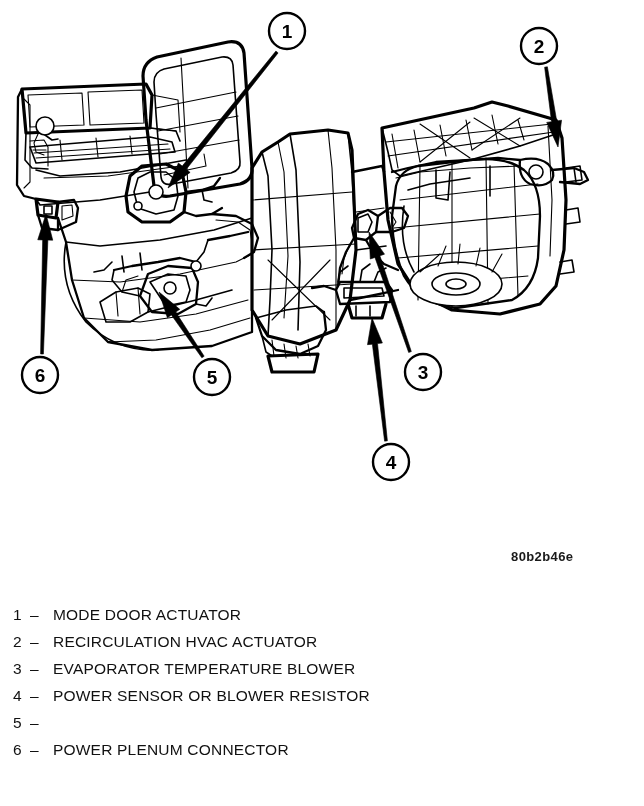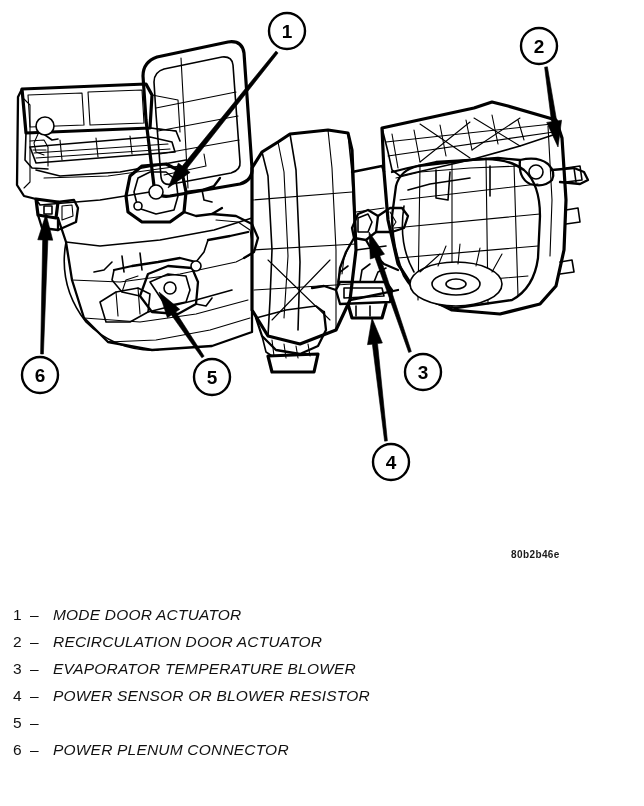--- a/index.html
+++ b/index.html
@@ -30,21 +30,21 @@
     top: 0;
     width: 644px;
     height: 590px;
     display: block;
   }
 
   .fig-code {
     position: absolute;
     left: 511px;
     top: 549px;
-    font-size: 10px;
+    font-size: 13px;
     font-family: "Liberation Sans", sans-serif;
     font-weight: bold;
     letter-spacing: 0.4px;
     color: #1a1a1a;
     white-space: nowrap;
   }
 
   #legend {
     position: absolute;
     left: 0;
@@ -66,21 +66,20 @@
     text-align: left;
     flex: 0 0 auto;
   }
   .legend-dash {
     width: 23px;
     flex: 0 0 auto;
     text-align: left;
   }
   .legend-label {
     flex: 0 0 auto;
-    font-style: italic;
   }
 
   
   .ln { fill: none; stroke: #000000; stroke-linecap: round; stroke-linejoin: round; }
   .w1 { stroke-width: 1.1; }
   .w15 { stroke-width: 1.6; }
   .w2 { stroke-width: 2.3; }
   .w3 { stroke-width: 3.2; }
   .fillw { fill: #ffffff; stroke: #000000; stroke-linejoin: round; }
   .callout-circle { fill: #ffffff; stroke: #000000; stroke-width: 2.4; }
@@ -354,21 +353,21 @@
 
 <div id="legend">
     <div class="legend-row">
       <span class="legend-num">1</span>
       <span class="legend-dash">–</span>
       <span class="legend-label">MODE DOOR ACTUATOR</span>
     </div>
     <div class="legend-row">
       <span class="legend-num">2</span>
       <span class="legend-dash">–</span>
-      <span class="legend-label">RECIRCULATION DOOR ACTUATOR</span>
+      <span class="legend-label">RECIRCULATION HVAC ACTUATOR</span>
     </div>
     <div class="legend-row">
       <span class="legend-num">3</span>
       <span class="legend-dash">–</span>
       <span class="legend-label">EVAPORATOR TEMPERATURE BLOWER</span>
     </div>
     <div class="legend-row">
       <span class="legend-num">4</span>
       <span class="legend-dash">–</span>
       <span class="legend-label">POWER SENSOR OR BLOWER RESISTOR</span>

